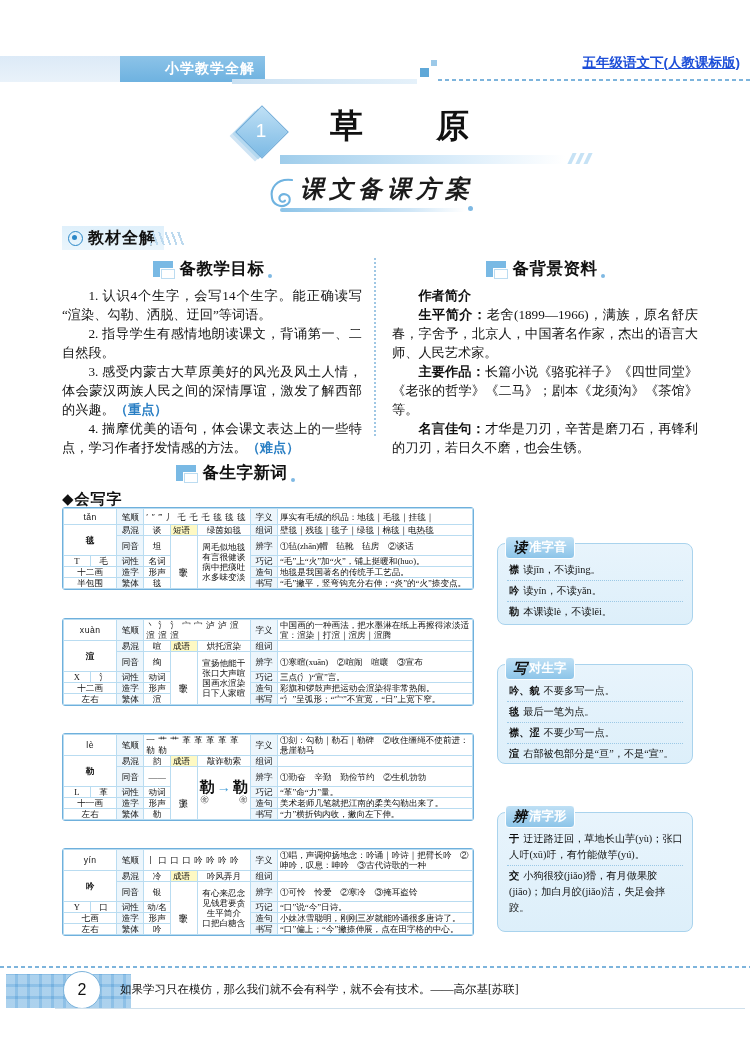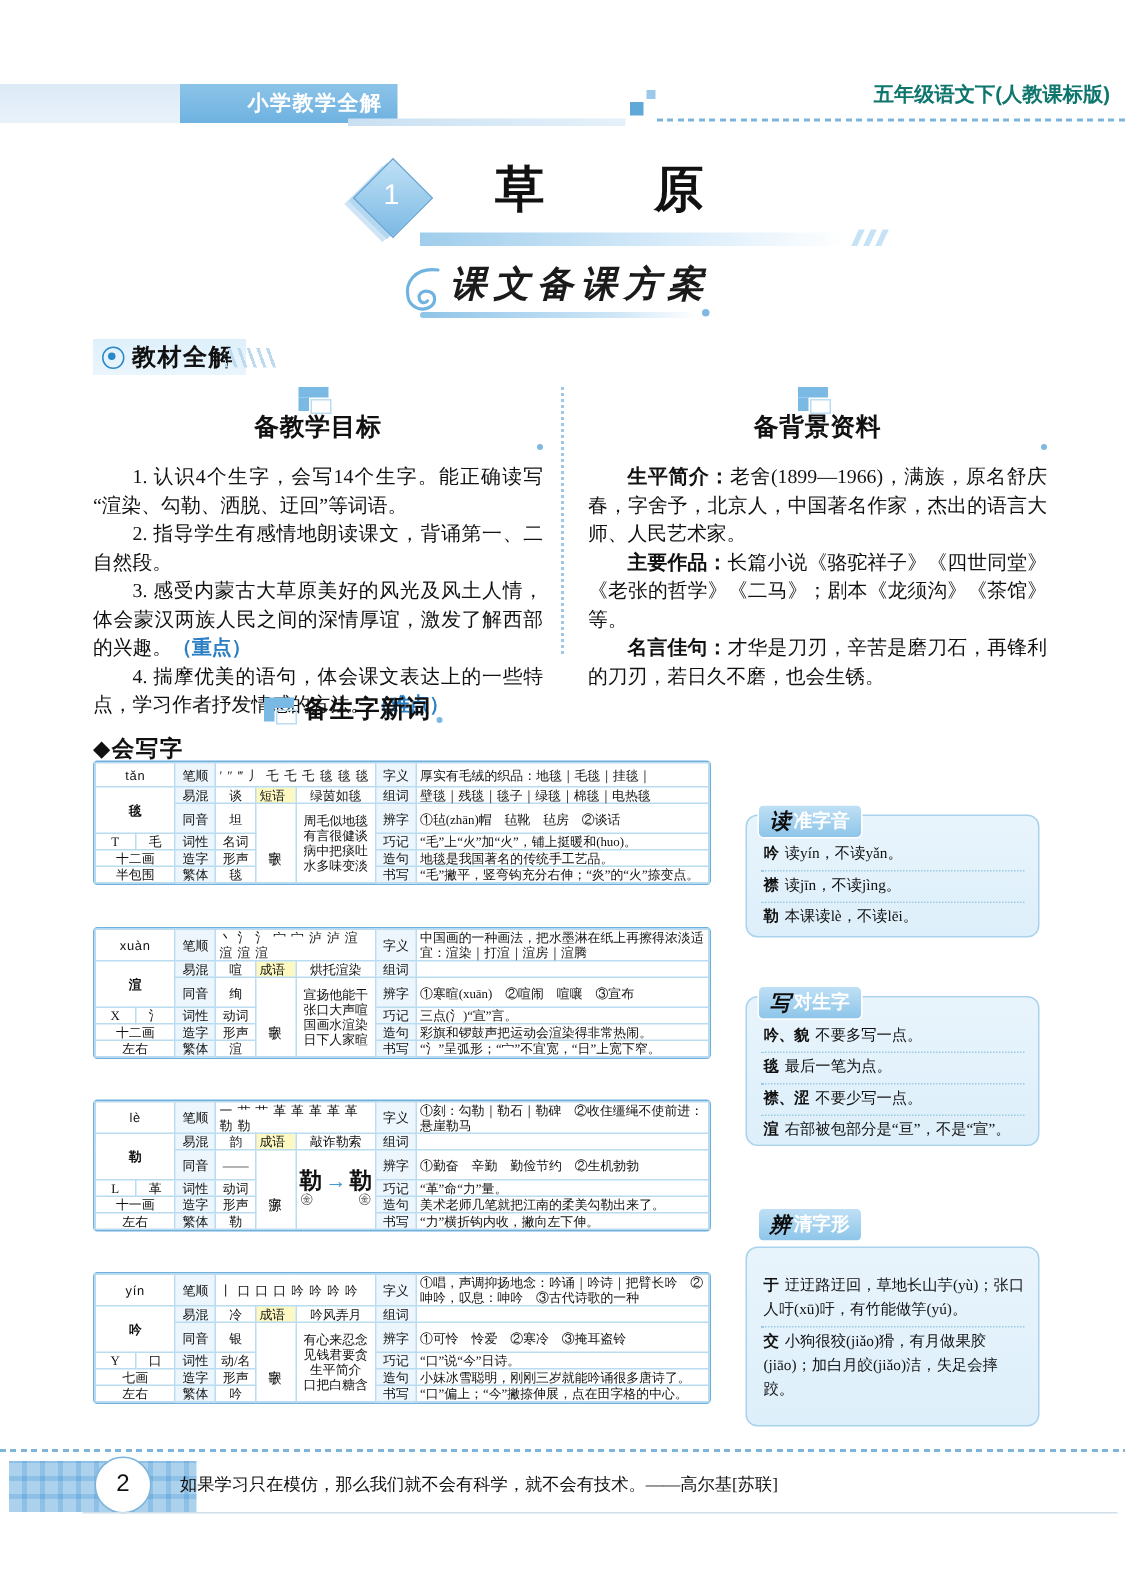--- a/index.html
+++ b/index.html
@@ -26,21 +26,21 @@
            display:flex;align-items:center;}
   .rh-pinyin span{font-size:10.5px;letter-spacing:.5px;color:#1a1a1a;
            font-family:"Liberation Sans",sans-serif;}
   .rh-underline{position:absolute;left:232px;top:27px;width:185px;height:5px;
            background:linear-gradient(90deg,#c9e0f2,#e5f1fa);}
   .rh-sq1{position:absolute;left:420px;top:16px;width:9px;height:9px;background:#5fa8d8;}
   .rh-sq2{position:absolute;left:431px;top:8px;width:6px;height:6px;background:#9cc9e8;}
   .rh-dots{position:absolute;left:438px;top:27px;width:312px;height:2px;
            background:repeating-linear-gradient(90deg,#7db4dc 0 4px,transparent 4px 7px);}
   .rh-right{position:absolute;right:10px;top:2px;font-size:13.5px;font-weight:bold;
-           color:#0f766e;font-family:"Liberation Sans",sans-serif;}
+           color:#1d4ed8;font-family:"Liberation Sans",sans-serif;text-decoration:underline;}
 
   
   .lesson{position:absolute;left:0;top:104px;width:750px;height:62px;}
   .diamond{position:absolute;left:243px;top:9px;width:36px;height:36px;
            transform:rotate(45deg);
            background:linear-gradient(135deg,#bfe0f5 0%,#7bb9e4 100%);
            border:1px solid #6ba8d6;}
   .diamond-sh1{position:absolute;left:237px;top:14px;width:36px;height:36px;
            transform:rotate(45deg);background:#cfe4f4;}
   .diamond-sh2{position:absolute;left:240px;top:11.5px;width:36px;height:36px;
@@ -78,21 +78,21 @@
   .sectag-label{font-size:16px;font-weight:bold;letter-spacing:1px;color:#111;}
   .sectag-hatch{position:absolute;left:150px;top:232px;width:34px;height:13px;
           background:repeating-linear-gradient(70deg,#bcd9ee 0 2px,transparent 2px 6px);}
 
   
   .coldiv{position:absolute;left:374px;top:258px;width:0;height:178px;
           border-left:2px dotted #9fc7e4;}
   .colL{position:absolute;left:62px;top:258px;width:300px;}
   .colR{position:absolute;left:392px;top:258px;width:306px;}
 
-  .subhead{display:flex;align-items:center;justify-content:center;margin-bottom:6px;flex-direction:column;}
+  .subhead{display:flex;align-items:center;justify-content:center;margin-bottom:6px;}
   .sub-glyph{width:20px;height:16px;margin-right:7px;position:relative;}
   .sub-glyph:before{content:"";position:absolute;left:0;top:0;width:20px;height:7px;
           background:#79b9e4;}
   .sub-glyph:after{content:"";position:absolute;left:0;top:7px;width:7px;height:9px;
           background:#79b9e4;}
   .sub-glyph i{position:absolute;left:8px;top:8px;width:12px;height:8px;
           border:1.4px solid #bcdcf1;}
   .sub-title{font-size:16.5px;font-weight:bold;letter-spacing:.5px;color:#111;}
   .sub-dot{width:4px;height:4px;border-radius:50%;background:#7fb9e3;
           align-self:flex-end;margin:0 0 2px 3px;}
@@ -231,20 +231,21 @@
 
   <div class="colR">
     <div class="subhead">
       <span class="sub-glyph">
           <i></i>
         </span>
       <span class="sub-title">备背景资料</span>
       <span class="sub-dot"></span>
     </div>
     <div class="prose">
+      <p style="font-weight:bold;">作者简介</p>
       <p><b class="lead">生平简介：</b><span>老舍(1899—1966)，满族，原名舒庆春，字舍予，北京人，中国著名作家，杰出的语言大师、人民艺术家。</span></p>
       <p><b class="lead">主要作品：</b><span>长篇小说《骆驼祥子》《四世同堂》《老张的哲学》《二马》；剧本《龙须沟》《茶馆》等。</span></p>
       <p><b class="lead">名言佳句：</b><span>才华是刀刃，辛苦是磨刀石，再锋利的刀刃，若日久不磨，也会生锈。</span></p>
     </div>
   </div>
 
   <div class="newwords-head">
     <span class="sub-glyph">
         <i></i>
       </span>
@@ -484,41 +485,41 @@
         <td class="lbl">繁体</td>
         <td class="ctr">吟</td>
         <td class="lbl">书写</td>
         <td class="meaning">“口”偏上；“今”撇捺伸展，点在田字格的中心。</td>
       </tr>
     </tbody>
       </table>
   </div>
 
   <div class="tipbox" style="top:543px;height:82px;">
+    <div class="tiprow"><span class="ch">襟</span><span>读jīn，不读jìng。</span></div>
     <div class="tiprow"><span class="ch">吟</span><span>读yín，不读yǎn。</span></div>
-    <div class="tiprow"><span class="ch">襟</span><span>读jīn，不读jìng。</span></div>
     <div class="tiprow"><span class="ch">勒</span><span>本课读lè，不读lēi。</span></div>
   </div>
   <div class="tiptag" style="top:536px;">
     <span class="t1">读</span>
     <span class="t2">准字音</span>
   </div>
 
   <div class="tipbox" style="top:664px;height:100px;">
     <div class="tiprow"><span class="ch">吟、貌</span><span>不要多写一点。</span></div>
     <div class="tiprow"><span class="ch">毯</span><span>最后一笔为点。</span></div>
     <div class="tiprow"><span class="ch">襟、涩</span><span>不要少写一点。</span></div>
     <div class="tiprow"><span class="ch">渲</span><span>右部被包部分是“亘”，不是“宣”。</span></div>
   </div>
   <div class="tiptag" style="top:657px;">
     <span class="t1">写</span>
     <span class="t2">对生字</span>
   </div>
 
-  <div class="tipbox" style="top:812px;height:120px;margin-top:19px;">
+  <div class="tipbox" style="top:812px;height:120px;">
     <div class="tiprow"><span class="ch">于</span><span>迂迂路迂回，草地长山芋(yù)；张口人吁(xū)吁，有竹能做竽(yú)。</span></div>
     <div class="tiprow"><span class="ch">交</span><span>小狗很狡(jiǎo)猾，有月做果胶(jiāo)；加白月皎(jiǎo)洁，失足会摔跤。</span></div>
   </div>
   <div class="tiptag" style="top:805px;">
     <span class="t1">辨</span>
     <span class="t2">清字形</span>
   </div>
 
   <div class="foot-dots"></div>
   <div class="foot-grid"></div>

